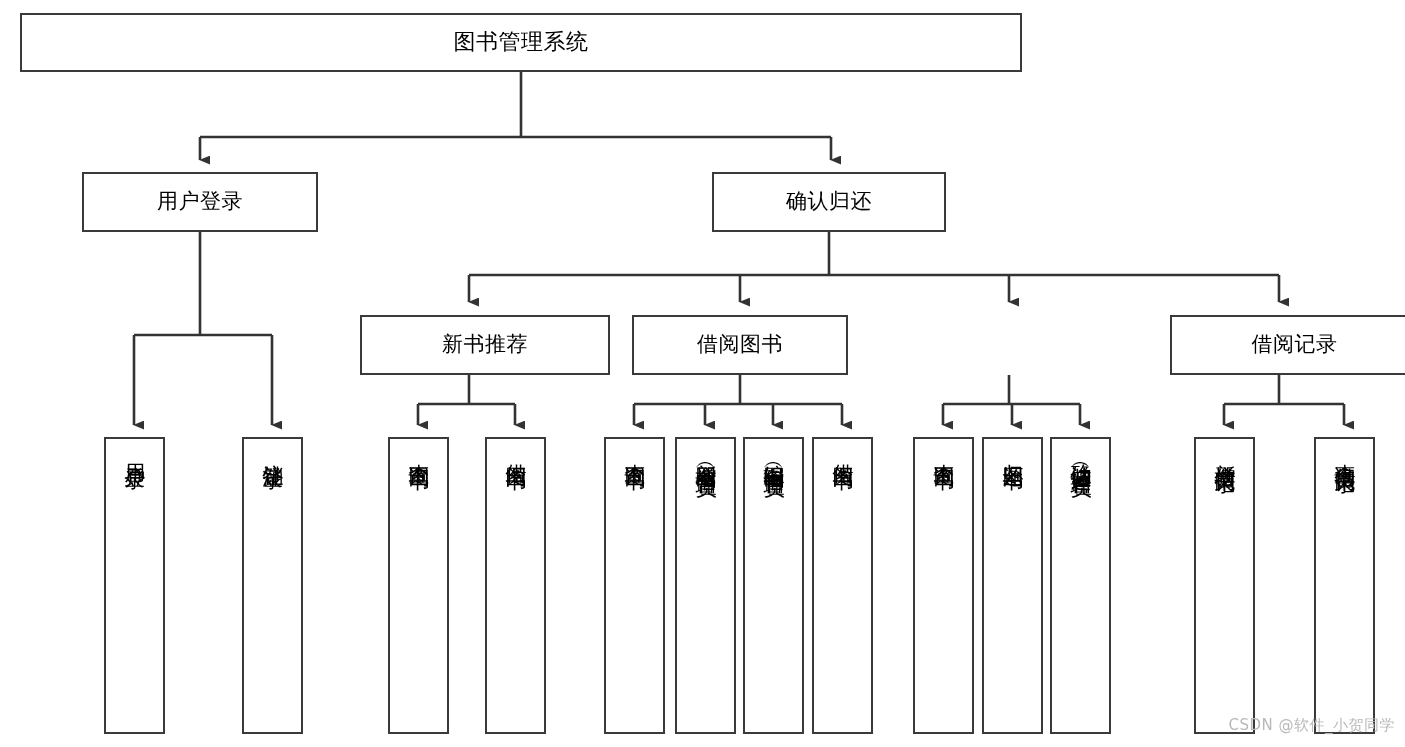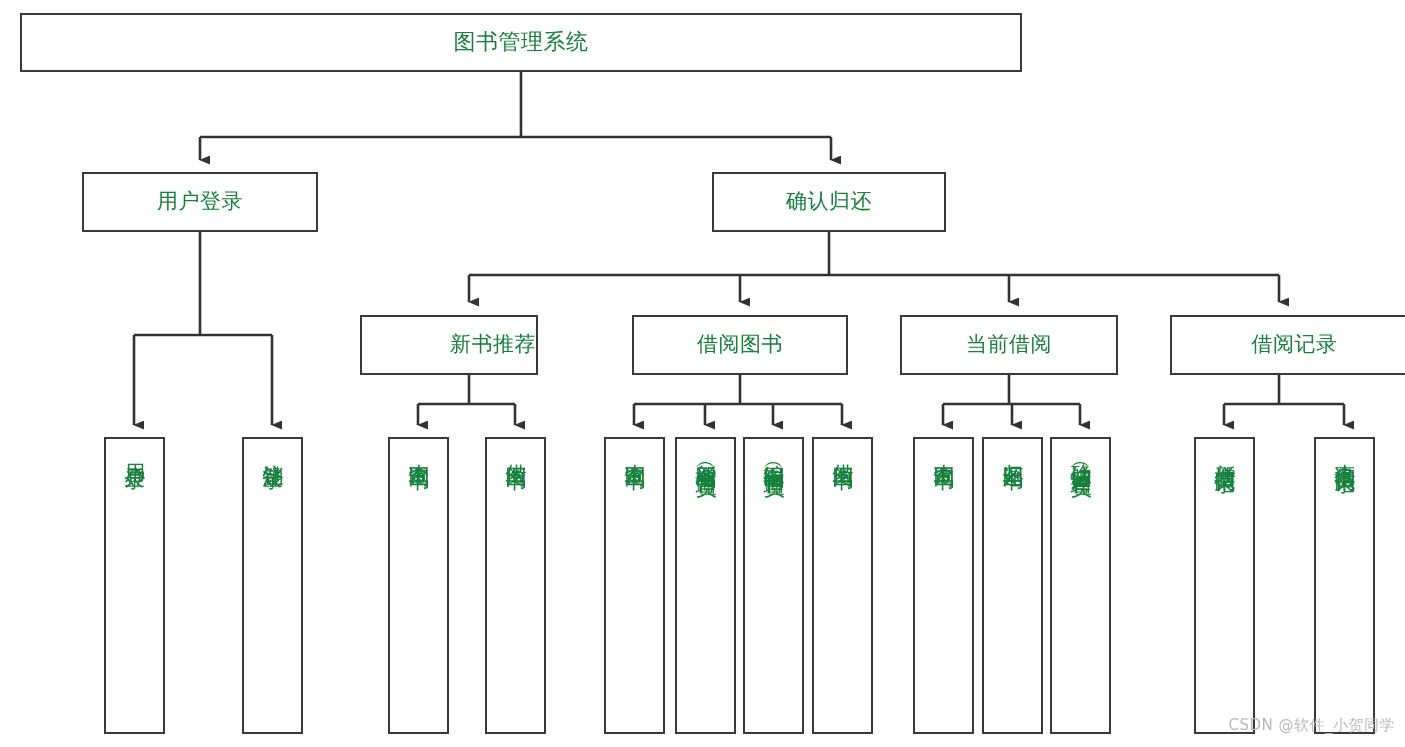--- a/index.html
+++ b/index.html
@@ -25,21 +25,21 @@
     height: 747px;
   }
   .node {
     position: absolute;
     box-sizing: border-box;
     background: #ffffff;
     border: 2px solid #3a3a3a;
     display: flex;
     align-items: center;
     justify-content: center;
-    color: #15803d;
+    color: #000000;
   }
   .node .label {
     display: block;
     text-align: center;
     line-height: 1.12;
     letter-spacing: 0.5px;
   }
   .node.horiz .label {
     font-size: 21px;
   }
@@ -128,28 +128,25 @@
     <span class="label">图书管理系统</span>
   </div>
 
   <div class="node horiz" style="left:82px; top:172px; width:236px; height:60px;">
     <span class="label">用户登录</span>
   </div>
   <div class="node horiz" style="left:712px; top:172px; width:234px; height:60px;">
     <span class="label">确认归还</span>
   </div>
 
-  <div class="node horiz" style="left:360px; top:315px; width:178px; height:60px;justify-content:flex-end;">
+  <div class="node horiz" style="left:360px; top:315px; width:250px; height:60px;">
     <span class="label">新书推荐</span>
   </div>
   <div class="node horiz" style="left:632px; top:315px; width:216px; height:60px;">
     <span class="label">借阅图书</span>
-  </div>
-  <div class="node horiz" style="left:900px; top:315px; width:218px; height:60px;">
-    <span class="label">当前借阅</span>
   </div>
   <div class="node horiz" style="left:1170px; top:315px; width:249px; height:60px;">
     <span class="label">借阅记录</span>
   </div>
 
   <div class="node vert" style="left:104px; top:437px; width:61px; height:297px;">
     <span class="label">用户登录</span>
   </div>
   <div class="node vert" style="left:242px; top:437px; width:61px; height:297px;">
     <span class="label">注销登录</span>

